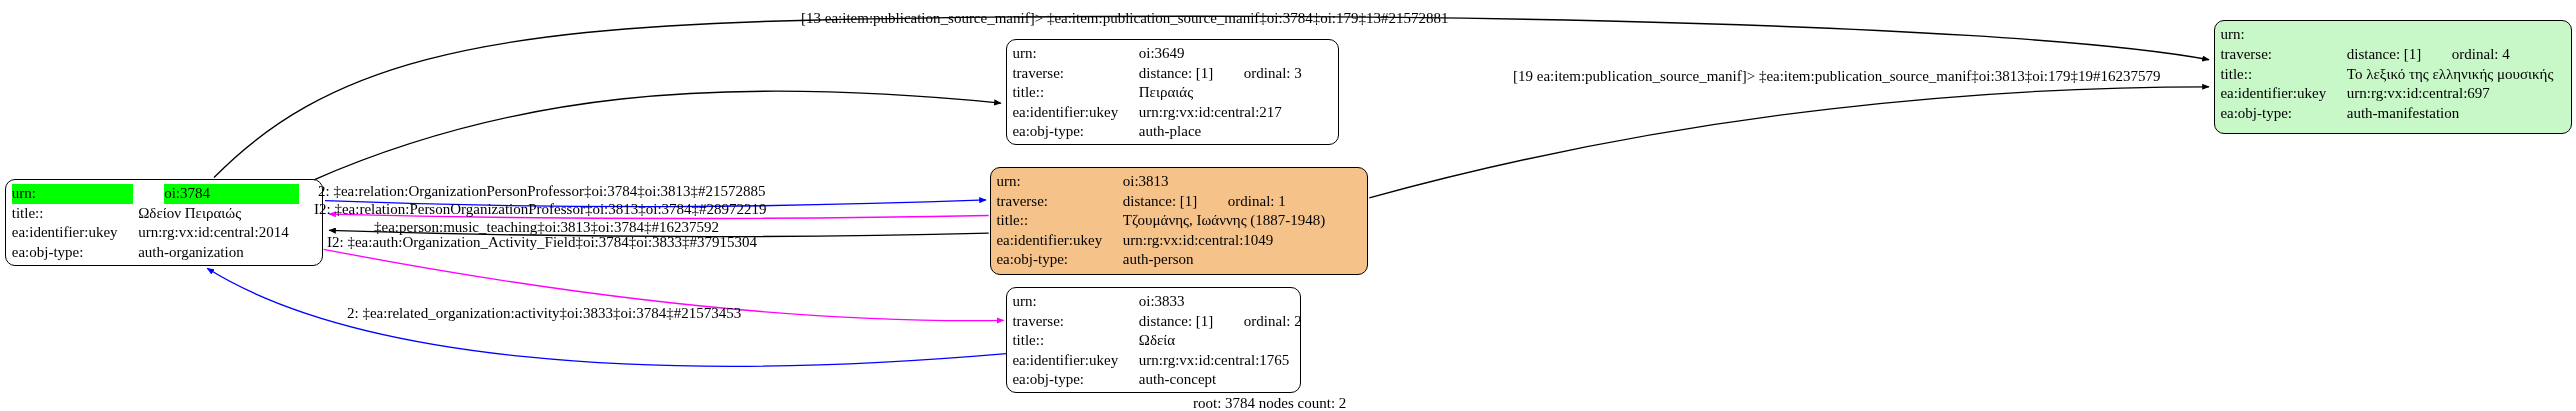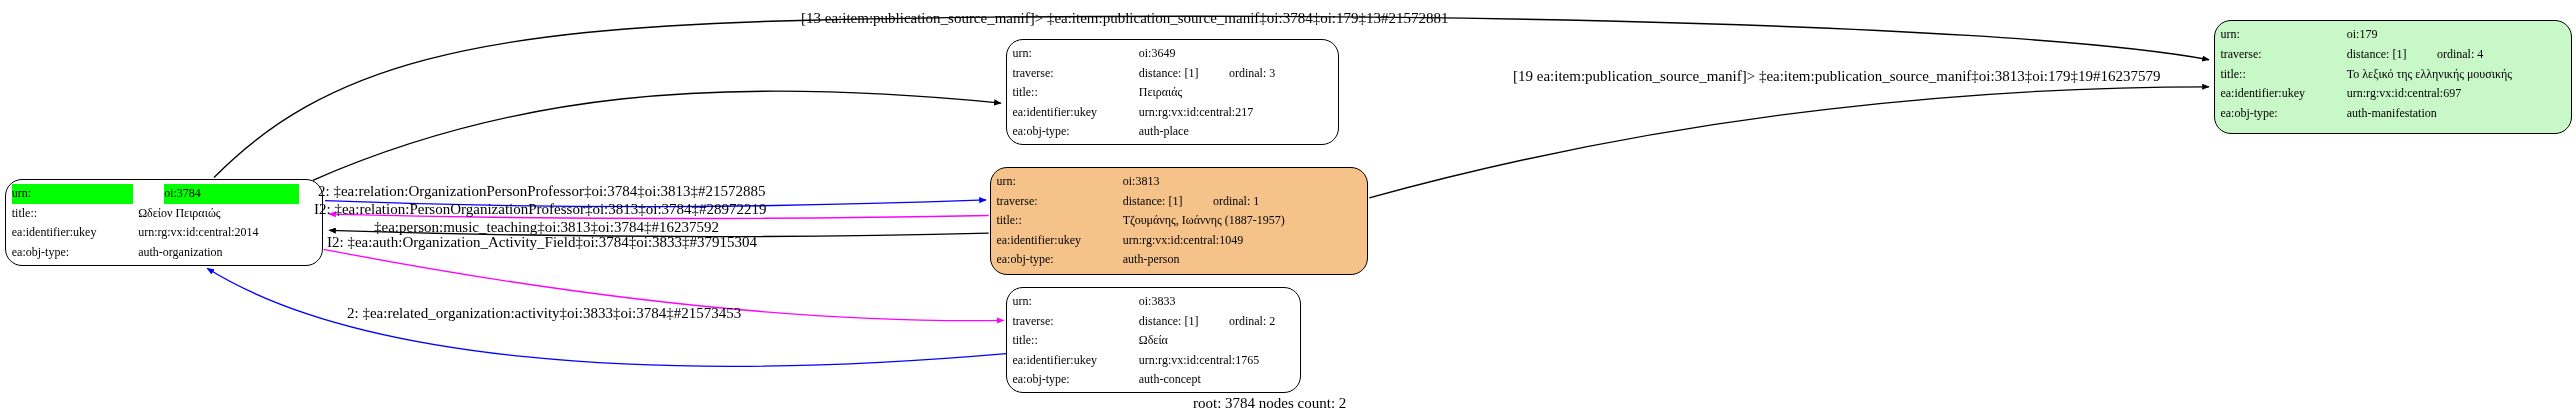--- a/index.html
+++ b/index.html
@@ -9,24 +9,24 @@
     background:#ffffff;
     font-family:"Liberation Serif", serif;
     color:#000;
     overflow:hidden;
   }
   #edge-layer { position:absolute; left:0; top:0; width:2576px; height:412px; }
   .node {
     position:absolute;
     background:#ffffff;
     border:1.4px solid #000;
-    border-radius:17px;
+    border-radius:10px;
     box-sizing:border-box;
     padding:4.1px 5.4px;
-    font-size:12px;
+    font-size:15px;
   }
   .row { display:flex; height:19.6px; line-height:19.6px; white-space:nowrap; }
   .key { width:121px; flex:none; margin-right:5.4px; }
   .val { flex:1; }
   .val2 { margin-left:30.5px; }
   .hl .key, .hl .val { background:#00ff00; }
   .hl .val { margin-right:17.6px;margin-left:26px; }
 
   #n3784 { left:5.4px;    top:179px; width:318px; height:87px; }
   #n3649 { left:1006px; top:39px;  width:333px; height:106px; }
@@ -120,21 +120,21 @@
       <span class="key">urn:</span>
       <span class="val">oi:3813</span>
     </div>
     <div class="row">
       <span class="key">traverse:</span>
       <span>distance: [1]</span>
       <span class="val2">ordinal: 1</span>
     </div>
     <div class="row">
       <span class="key">title::</span>
-      <span class="val">Τζουμάνης, Ιωάννης (1887-1957)</span>
+      <span class="val">Τζουμάνης, Ιωάννης (1887-1948)</span>
     </div>
     <div class="row">
       <span class="key">ea:identifier:ukey</span>
       <span class="val">urn:rg:vx:id:central:1049</span>
     </div>
     <div class="row">
       <span class="key">ea:obj-type:</span>
       <span class="val">auth-person</span>
     </div>
   </div>
@@ -159,21 +159,20 @@
     </div>
     <div class="row">
       <span class="key">ea:obj-type:</span>
       <span class="val">auth-concept</span>
     </div>
   </div>
 
   <div class="node" id="n179">
     <div class="row">
       <span class="key">urn:</span>
-      <span class="val">oi:179</span>
     </div>
     <div class="row">
       <span class="key">traverse:</span>
       <span>distance: [1]</span>
       <span class="val2">ordinal: 4</span>
     </div>
     <div class="row">
       <span class="key">title::</span>
       <span class="val">Το λεξικό της ελληνικής μουσικής</span>
     </div>

